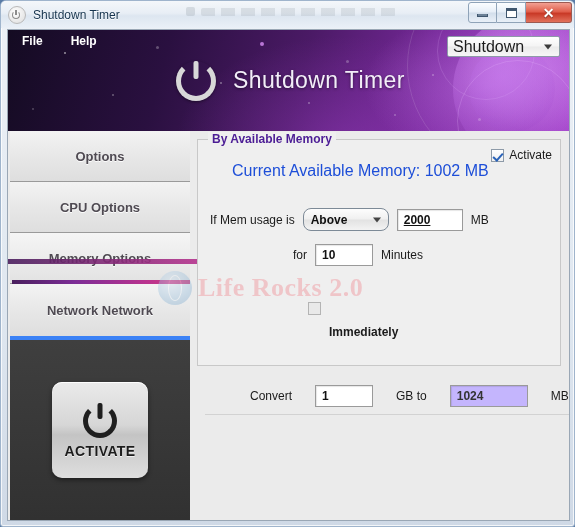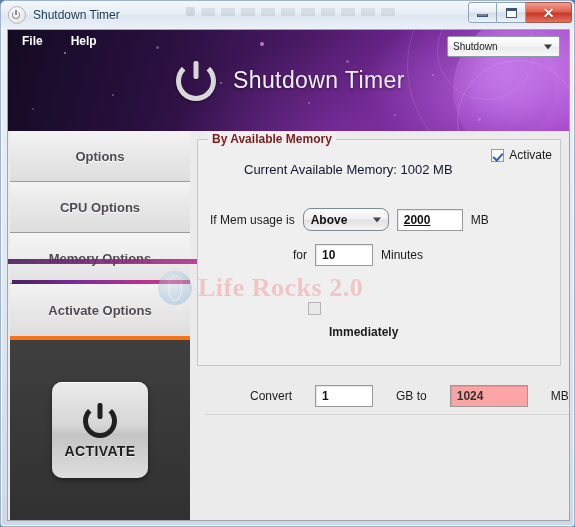--- a/index.html
+++ b/index.html
@@ -250,37 +250,37 @@
     width: 113px; height: 21px;
     background: linear-gradient(to bottom, #ffffff 0%, #f4f4f4 48%, #eaeaea 52%, #f7f7f7 100%);
     border: 1px solid #8d9aa8;
     border-radius: 2px;
     display: flex;
     align-items: center;
     box-sizing: border-box;
     z-index: 6;
     padding-left: 5px;
   }
-  .mode-select .lbl { font-size: 10px; color: #1c1c1c; }
+  .mode-select .lbl { font-size: 16px; color: #1c1c1c; }
   .mode-select .arrow {
     position: absolute;
     right: 7px; top: 50%;
     transform: translateY(-50%);
     width: 0; height: 0;
     border-left: 4px solid transparent;
     border-right: 4px solid transparent;
     border-top: 5px solid #3b3b3b;
   }
 
   
   .sidebar {
     position: absolute;
     left: 2px; top: 101px;
     width: 180px; height: 389px;
-    background: #f97316;
+    background: #3b82f6;
   }
   .tab {
     position: relative;
     height: 51px;
     background: linear-gradient(to bottom, #f3f3f3 0%, #e7e7e7 52%, #dedede 100%);
     border-bottom: 1px solid #9a9a9a;
     display: flex;
     align-items: center;
     justify-content: center;
     box-sizing: border-box;
@@ -367,31 +367,30 @@
     background: #efefef;
     box-sizing: border-box;
   }
   .group-title {
     position: absolute;
     left: 10px; top: -8px;
     background: #efefef;
     padding: 0 4px;
     font-size: 12px;
     font-weight: bold;
-    color: #7f1d1d;
+    color: #4c1d95;
     white-space: nowrap;
   }
 
   .avail-mem {
     position: absolute;
     left: 34px; top: 22px;
-    font-size: 13px;
-    color: #0f172a;
+    font-size: 16px;
+    color: #1d4ed8;
     white-space: nowrap;
-    margin-left: 12px;
   }
 
   
   .cb-row {
     position: absolute;
     right: 8px; top: 8px;
     display: flex;
     align-items: center;
     gap: 5px;
   }
@@ -462,21 +461,21 @@
     align-items: center;
     padding-left: 6px;
     box-sizing: border-box;
     font-size: 12px;
     font-weight: bold;
     color: #111;
   }
   .tb-2000 { width: 66px; text-decoration: underline; }
   .tb-10   { width: 58px; }
   .tb-1    { width: 58px; }
-  .tb-1024 { width: 78px; background: #fca5a5; color: #333; }
+  .tb-1024 { width: 78px; background: #c4b5fd; color: #333; }
 
   
   .row-convert {
     position: absolute;
     left: 52px; top: 245px;
     display: flex;
     align-items: center;
     gap: 23px;
   }
   .divider-line {
@@ -601,21 +600,21 @@
       <div class="tab">
         <span class="tab-label">Options</span>
       </div>
       <div class="tab">
         <span class="tab-label">CPU Options</span>
       </div>
       <div class="tab active">
         <span class="tab-label">Memory Options</span>
       </div>
       <div class="tab last">
-        <span class="tab-label">Activate Options</span>
+        <span class="tab-label">Network Network</span>
       </div>
     </div>
 
     <div class="dark-panel">
       <div class="activate-btn">
         <div class="activate-power"></div>
         <div class="activate-text">ACTIVATE</div>
       </div>
     </div>
 

